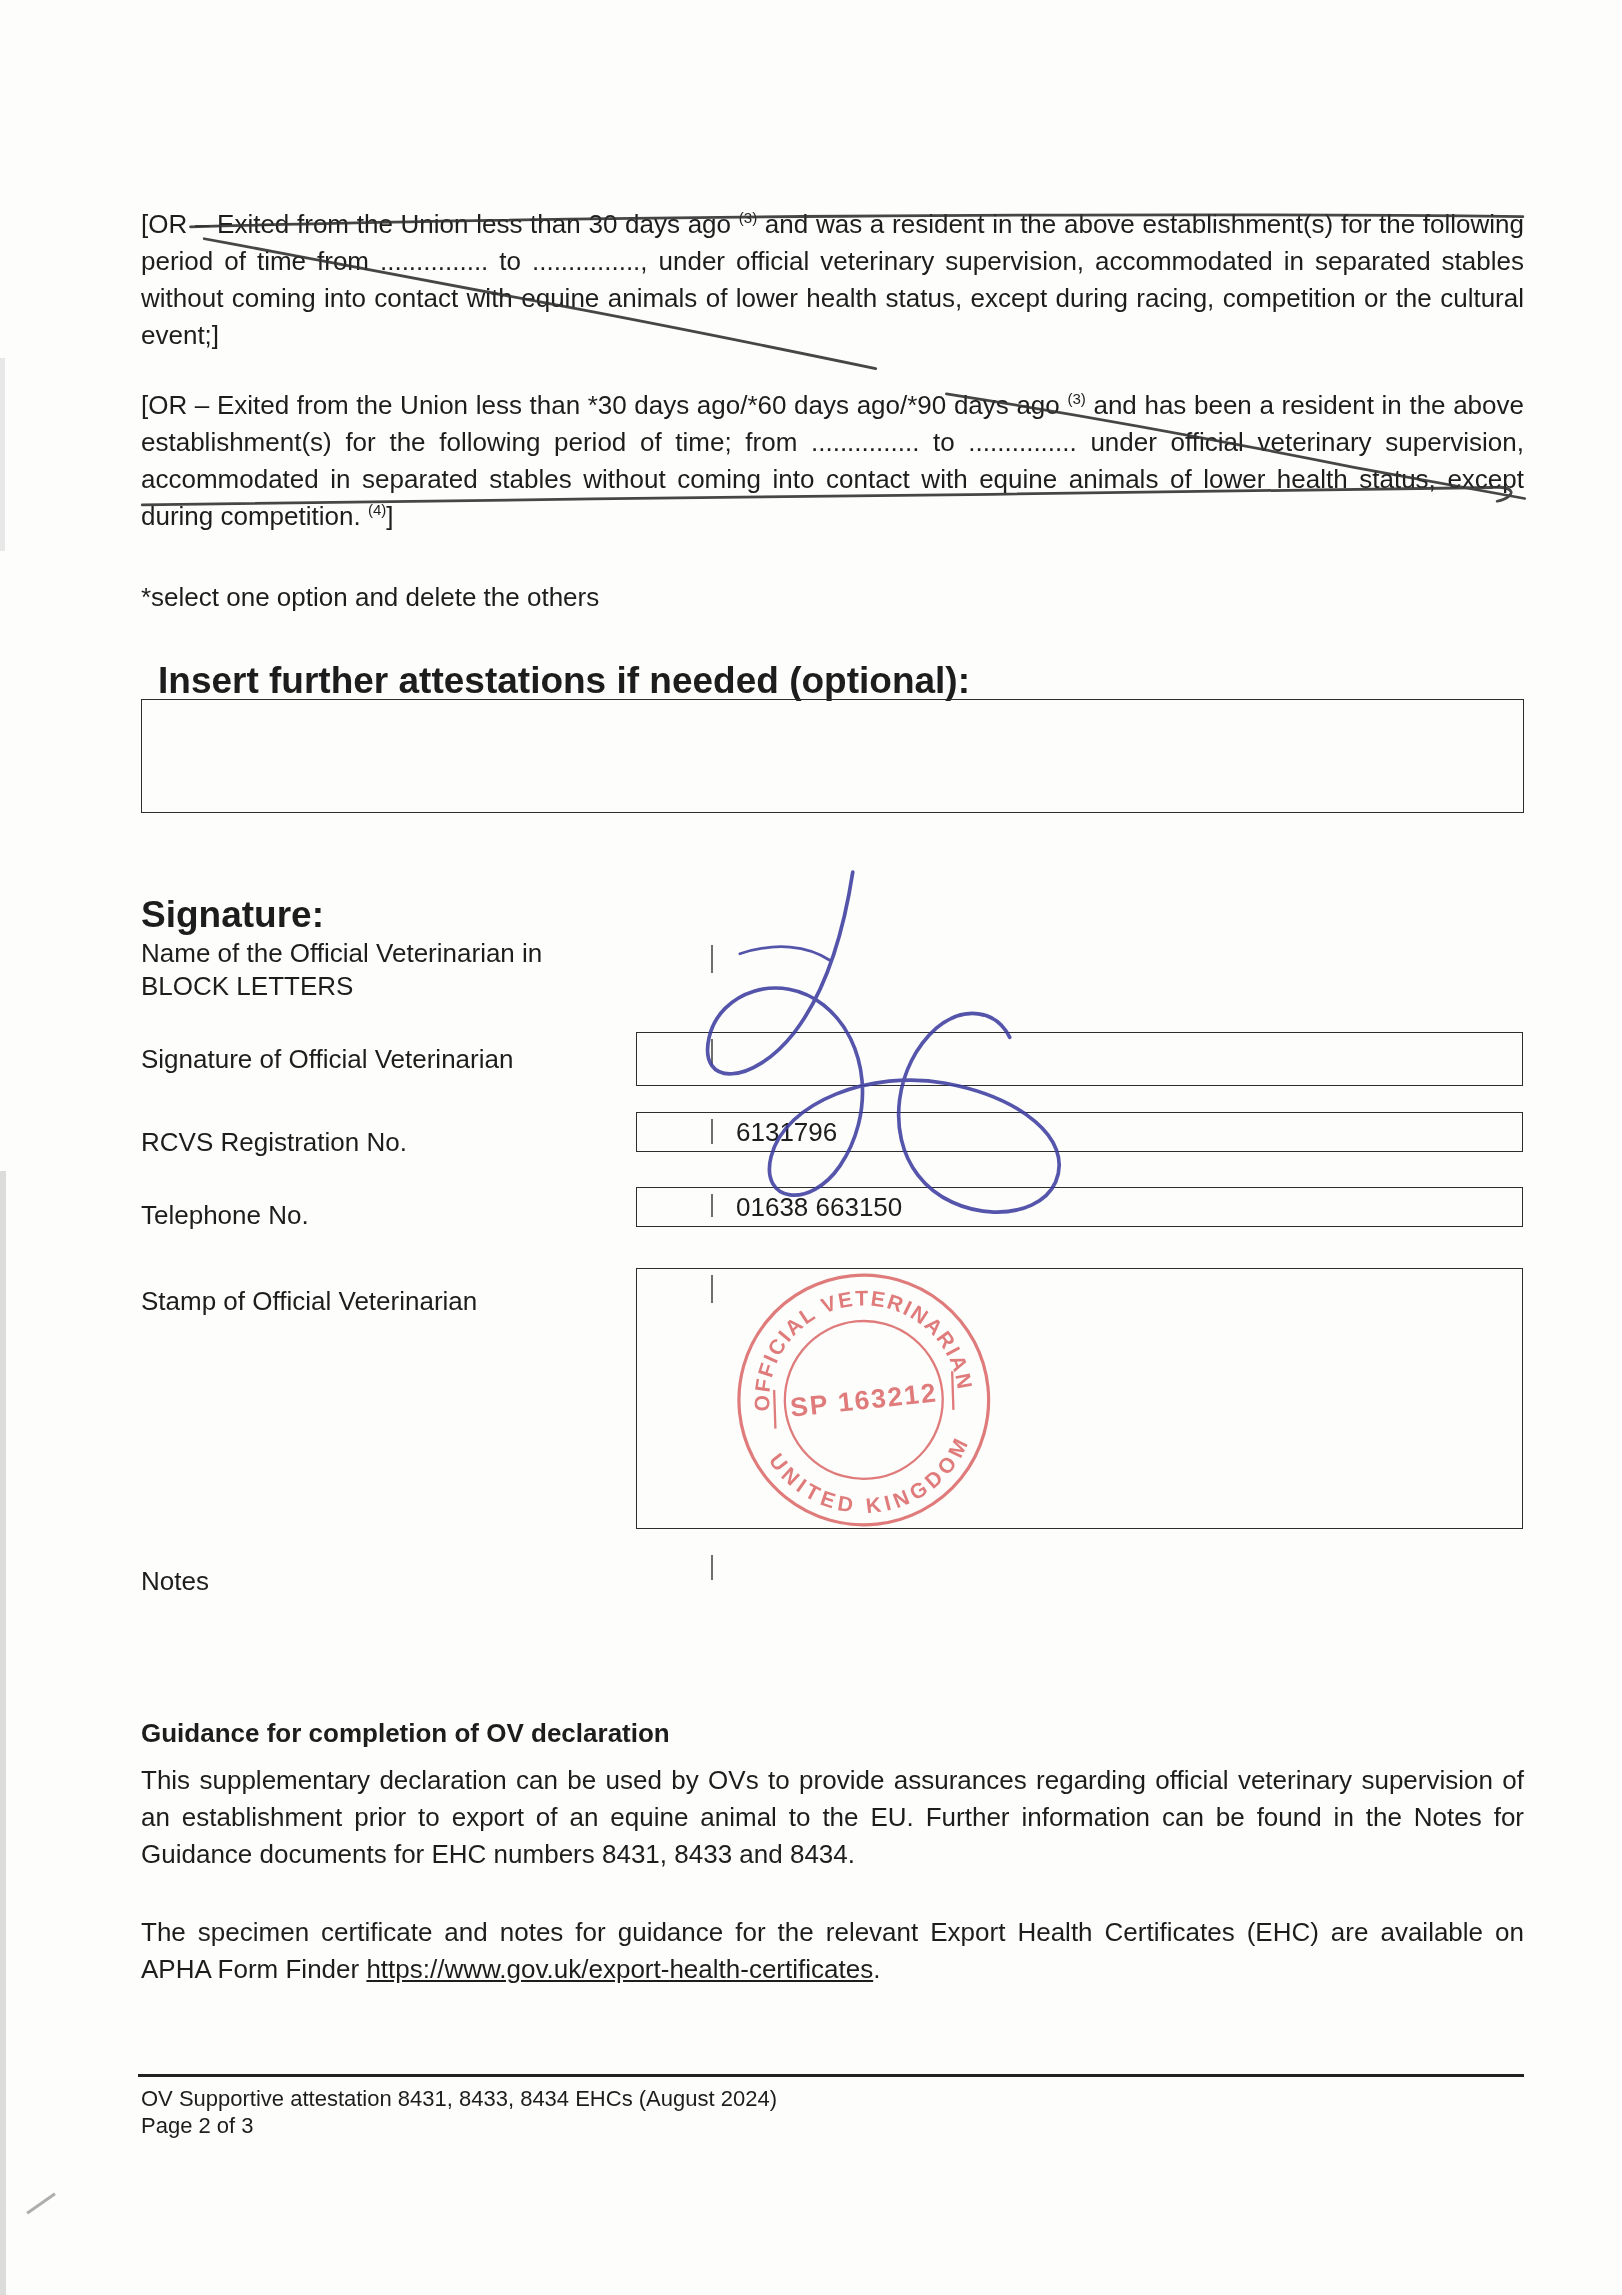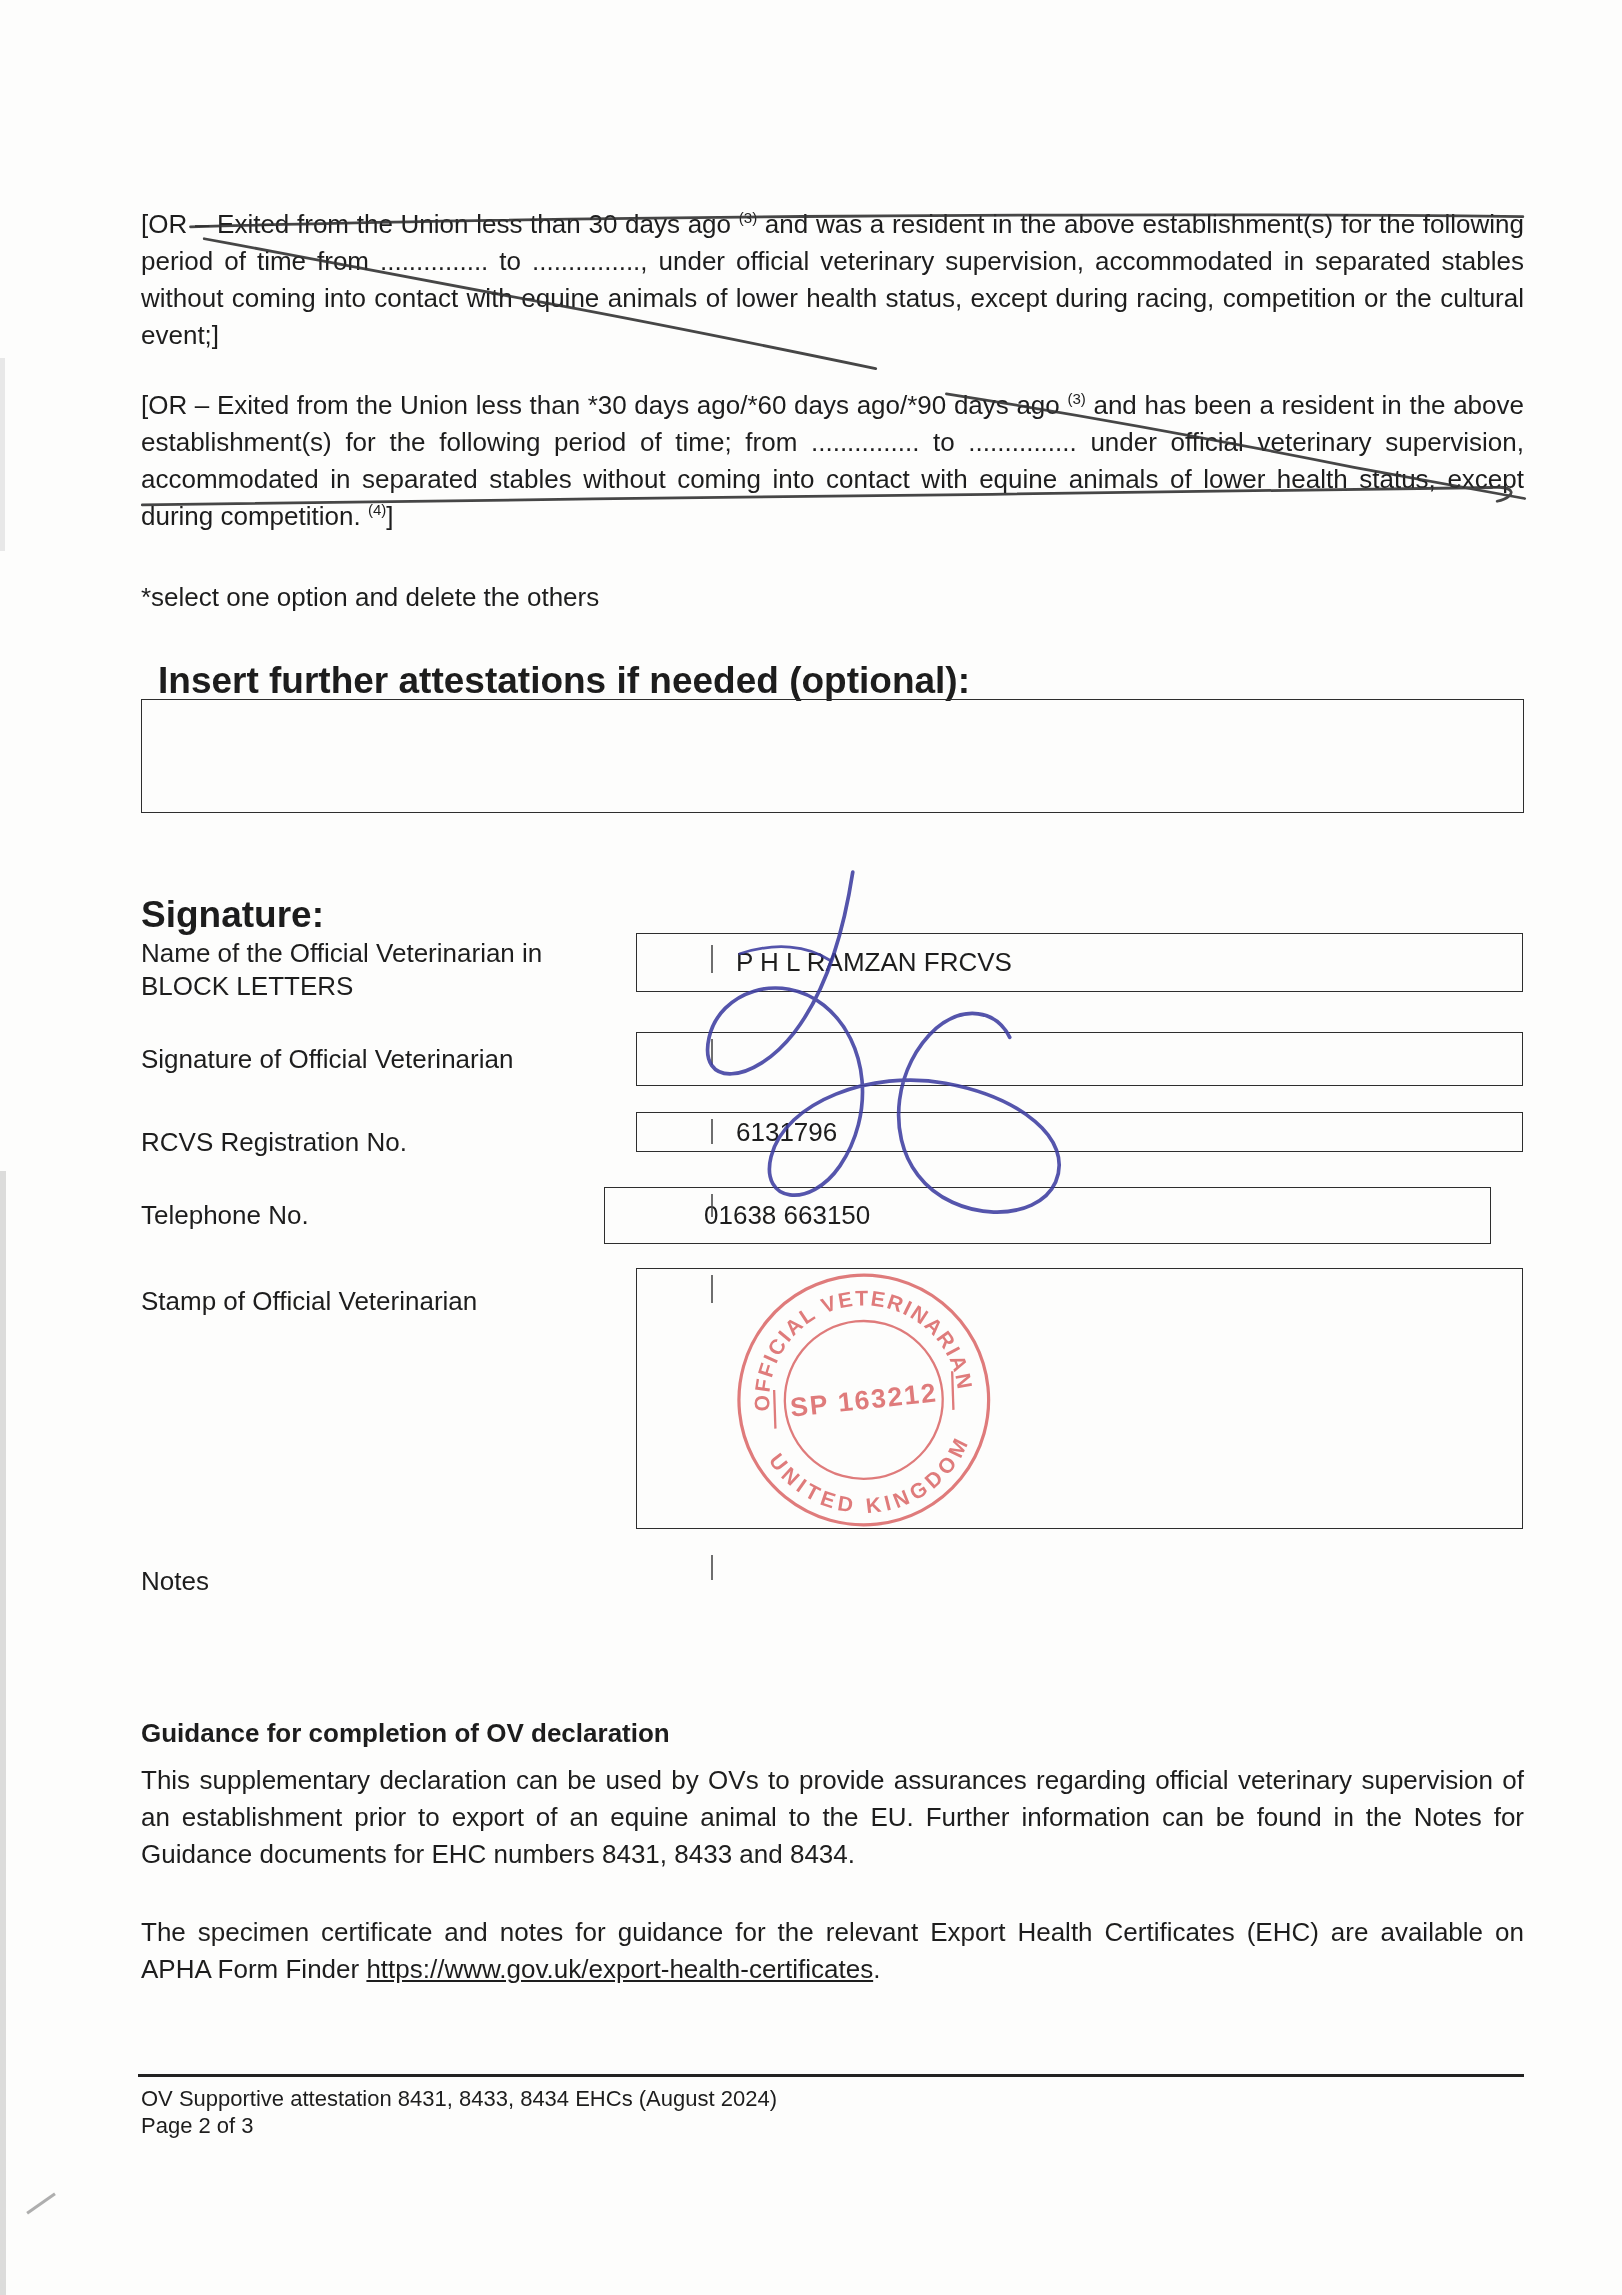--- a/index.html
+++ b/index.html
@@ -48,34 +48,31 @@
   <p class="para abs" style="top:387px"><span>[OR – Exited from the Union less than *30 days ago/*60 days ago/*90 days ago </span><sup>(3)</sup><span> and has been a resident in the above establishment(s) for the following period of time; from ............... to ............... under official veterinary supervision, accommodated in separated stables without coming into contact with equine animals of lower health status, except during competition. </span><sup>(4)</sup><span>]</span></p>
 
   <p class="para abs single" style="top:579px">*select one option and delete the others</p>
 
   <div class="abs heading" style="left:158px; top:660px">Insert further attestations if needed (optional):</div>
   <div class="box" style="left:141px; top:699px; width:1383px; height:114px"></div>
 
   <div class="abs heading" style="left:141px; top:894px">Signature:</div>
 
   <div class="label" style="top:937px">Name of the Official Veterinarian in BLOCK LETTERS</div>
-  <div class="box" style="left:636px; top:933px; width:887px; height:59px">
-    <div class="value">P H L RAMZAN FRCVS</div>
-  </div>
 
   <div class="label" style="top:1043px">Signature of Official Veterinarian</div>
   <div class="box" style="left:636px; top:1032px; width:887px; height:54px"></div>
 
   <div class="label" style="top:1126px">RCVS Registration No.</div>
   <div class="box" style="left:636px; top:1112px; width:887px; height:40px">
     <div class="value">6131796</div>
   </div>
 
   <div class="label" style="top:1199px">Telephone No.</div>
-  <div class="box" style="left:604px; top:1187px; width:887px; height:57px">
+  <div class="box" style="left:636px; top:1187px; width:887px; height:40px">
     <div class="value">01638 663150</div>
   </div>
 
   <div class="label" style="top:1285px">Stamp of Official Veterinarian</div>
   <div class="box" style="left:636px; top:1268px; width:887px; height:261px"></div>
 
   <div class="label" style="top:1565px">Notes</div>
 
   <div class="tick" style="left:711px; top:945px; height:27.5px"></div>
   <div class="tick" style="left:711px; top:1039px; height:26px"></div>

